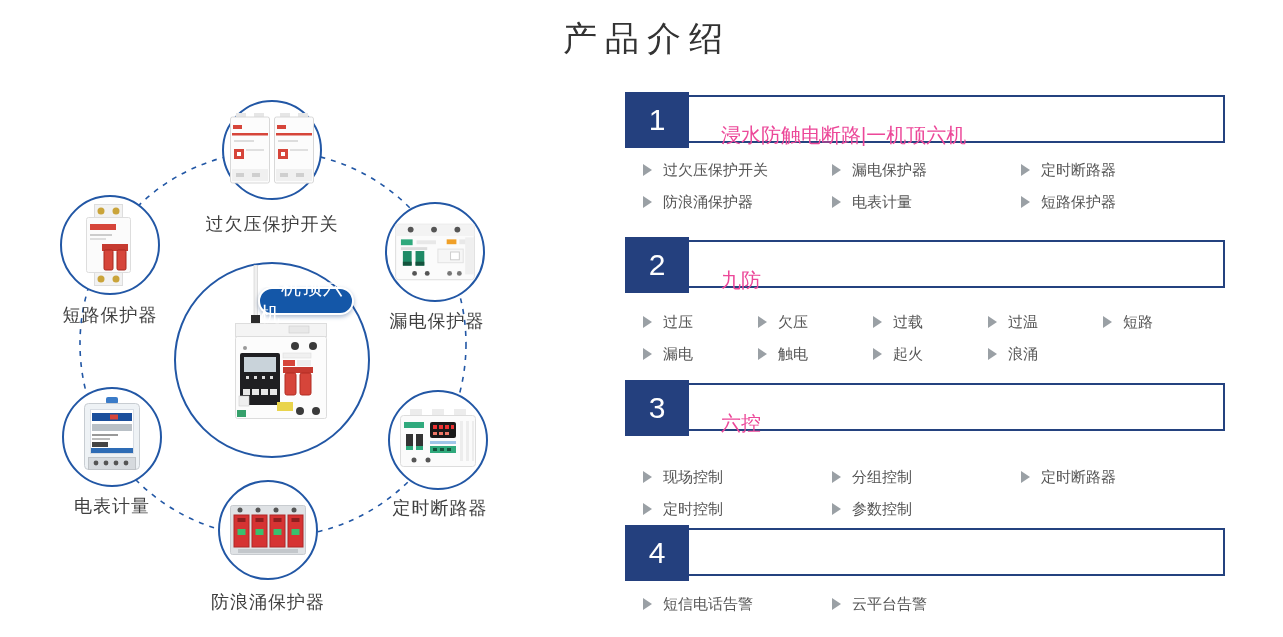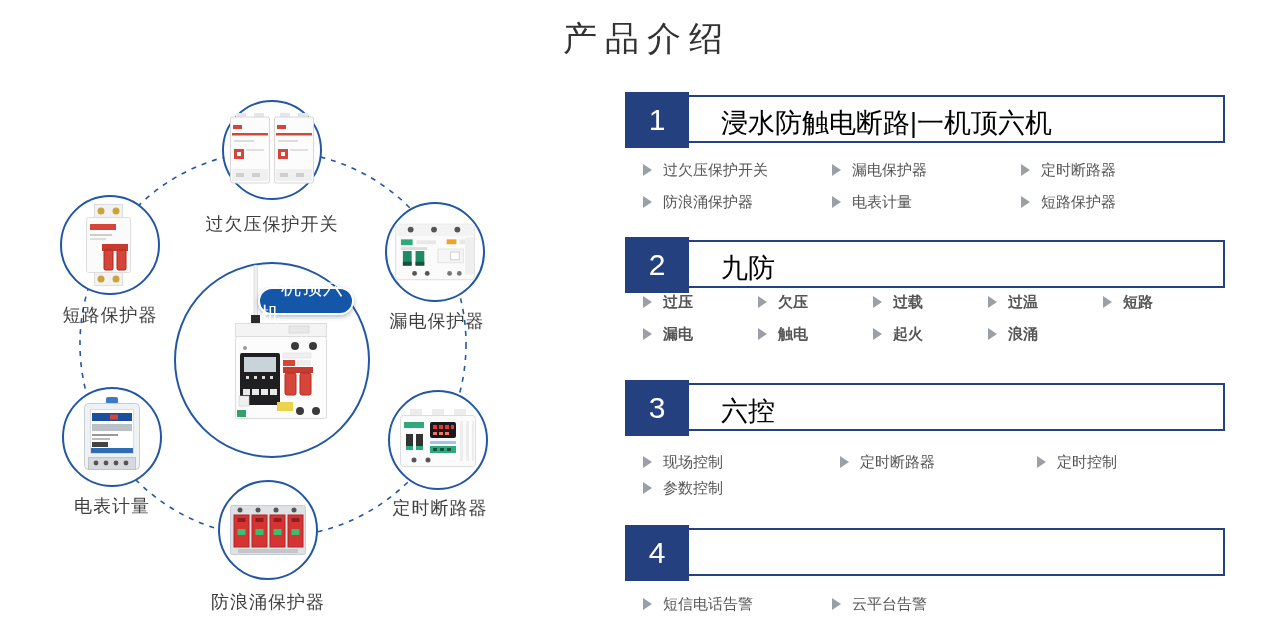--- a/index.html
+++ b/index.html
@@ -22,22 +22,22 @@
            border:2px solid #fff; border-radius:15px; box-shadow:0 2px 4px rgba(20,60,120,.35);
            color:#fff; font-size:20px; display:flex; align-items:center; justify-content:center;
            letter-spacing:1px; z-index:5; }
 
   
   .panel { position:absolute; left:625px; top:95px; width:600px; height:542px; }
   .sec-box { position:absolute; left:0; width:600px; height:48px; background:#fff;
              border:2px solid #24427f; }
   .num { position:absolute; left:-2px; top:-5px; width:64px; height:56px; background:#24407e;
          color:#fff; font-size:30px; display:flex; align-items:center; justify-content:center; }
-  .sec-title { position:absolute; left:94px; top:4px; height:44px; line-height:44px; font-size:27px;
-               color:#000000; white-space:nowrap; }
+  .sec-title { position:absolute; left:94px; top:16px; height:44px; line-height:44px; font-size:20px;
+               color:#ec4899; white-space:nowrap; }
   .feats { position:absolute; left:0; width:600px; display:grid; row-gap:14px; padding-left:18px; }
   .cols3 { grid-template-columns:189px 189px auto; }
   .cols5 { grid-template-columns:115px 115px 115px 115px auto; }
   .feat { display:flex; align-items:center; height:18px; }
   .tri { width:0; height:0; border-left:9px solid #9aa0a5; border-top:6px solid transparent;
          border-bottom:6px solid transparent; margin-right:11px; flex:0 0 auto; }
   .feat-label { font-size:15px; color:#555; white-space:nowrap; }
 </style>
 </head>
 <body>
@@ -271,21 +271,21 @@
       <div class="feat">
           <span class="tri"></span>
           <span class="feat-label">短路保护器</span>
         </div>
     </div>
 
     <div class="sec-box" style="top:145px;">
       <div class="num">2</div>
       <div class="sec-title">九防</div>
     </div>
-    <div class="feats cols5" style="top:198px;font-weight:bold;">
+    <div class="feats cols5" style="top:218px;">
       <div class="feat">
           <span class="tri"></span>
           <span class="feat-label">过压</span>
         </div>
       <div class="feat">
           <span class="tri"></span>
           <span class="feat-label">欠压</span>
         </div>
       <div class="feat">
           <span class="tri"></span>
@@ -314,24 +314,28 @@
       <div class="feat">
           <span class="tri"></span>
           <span class="feat-label">浪涌</span>
         </div>
     </div>
 
     <div class="sec-box" style="top:288px;">
       <div class="num">3</div>
       <div class="sec-title">六控</div>
     </div>
-    <div class="feats cols3" style="top:358px;gap:8px;">
+    <div class="feats cols3" style="top:373px;">
       <div class="feat">
           <span class="tri"></span>
           <span class="feat-label">现场控制</span>
+        </div>
+      <div class="feat">
+          <span class="tri"></span>
+          <span class="feat-label">分组控制</span>
         </div>
       <div class="feat">
           <span class="tri"></span>
           <span class="feat-label">定时断路器</span>
         </div>
       <div class="feat">
           <span class="tri"></span>
           <span class="feat-label">定时控制</span>
         </div>
       <div class="feat">

